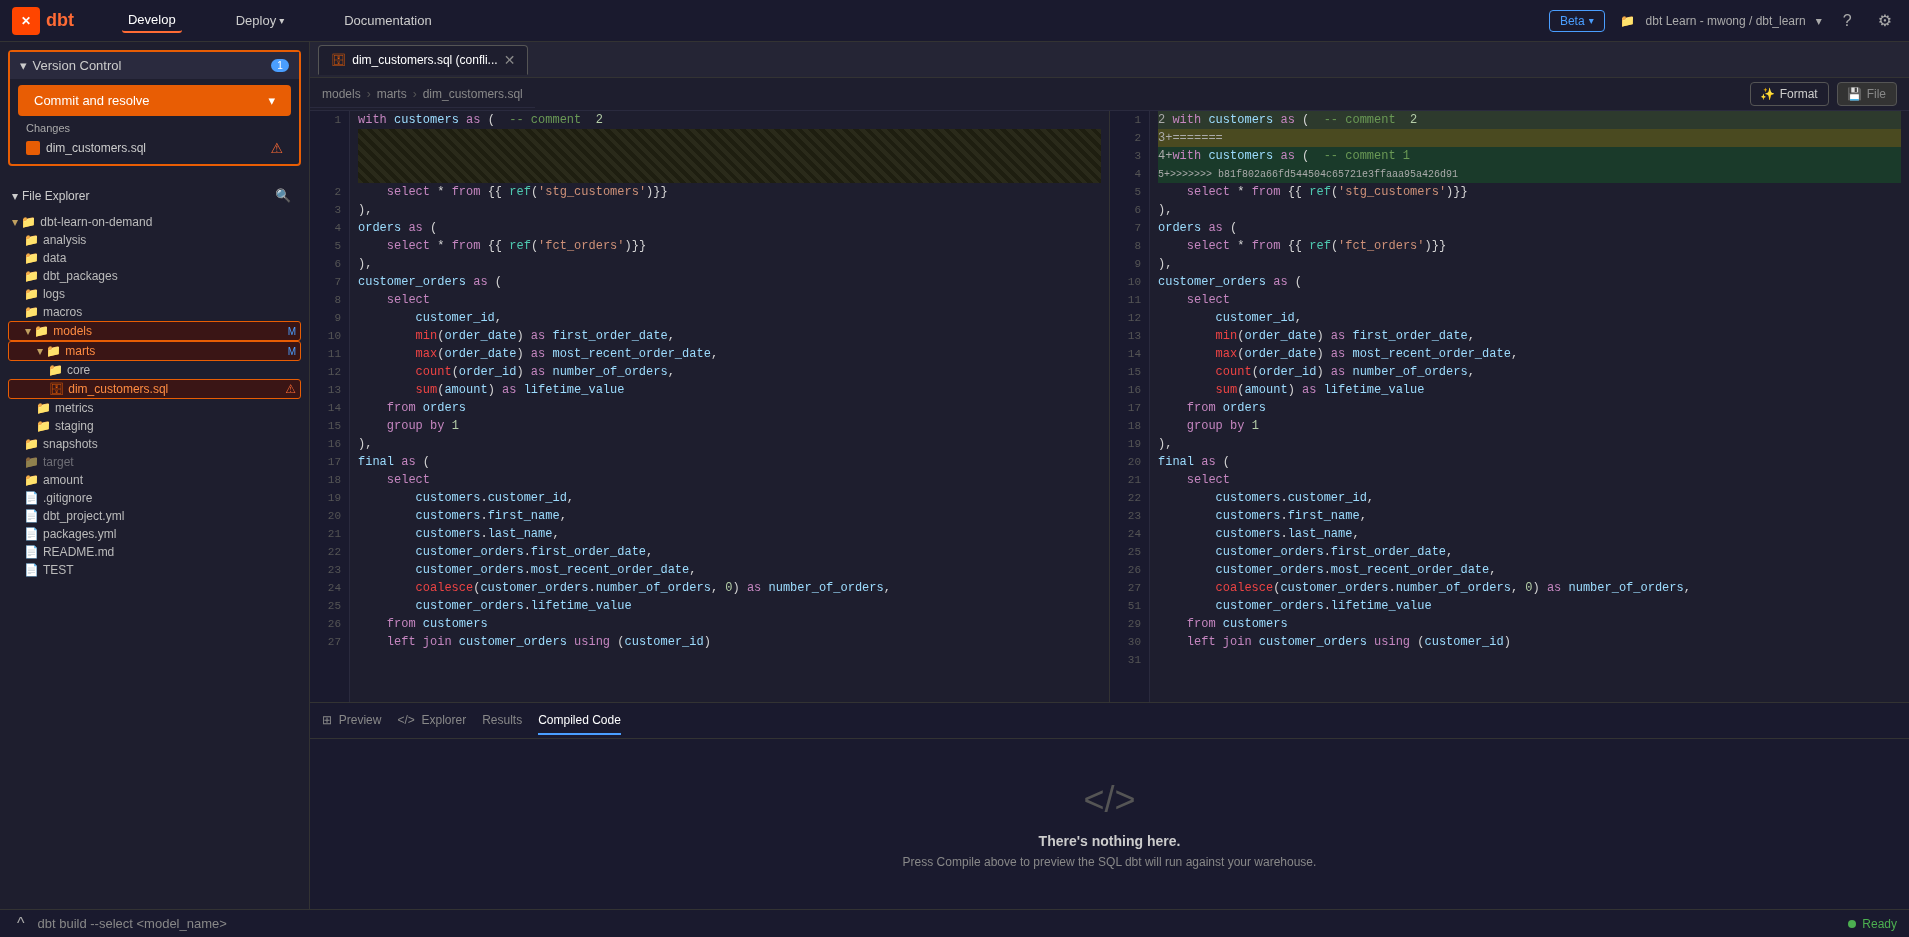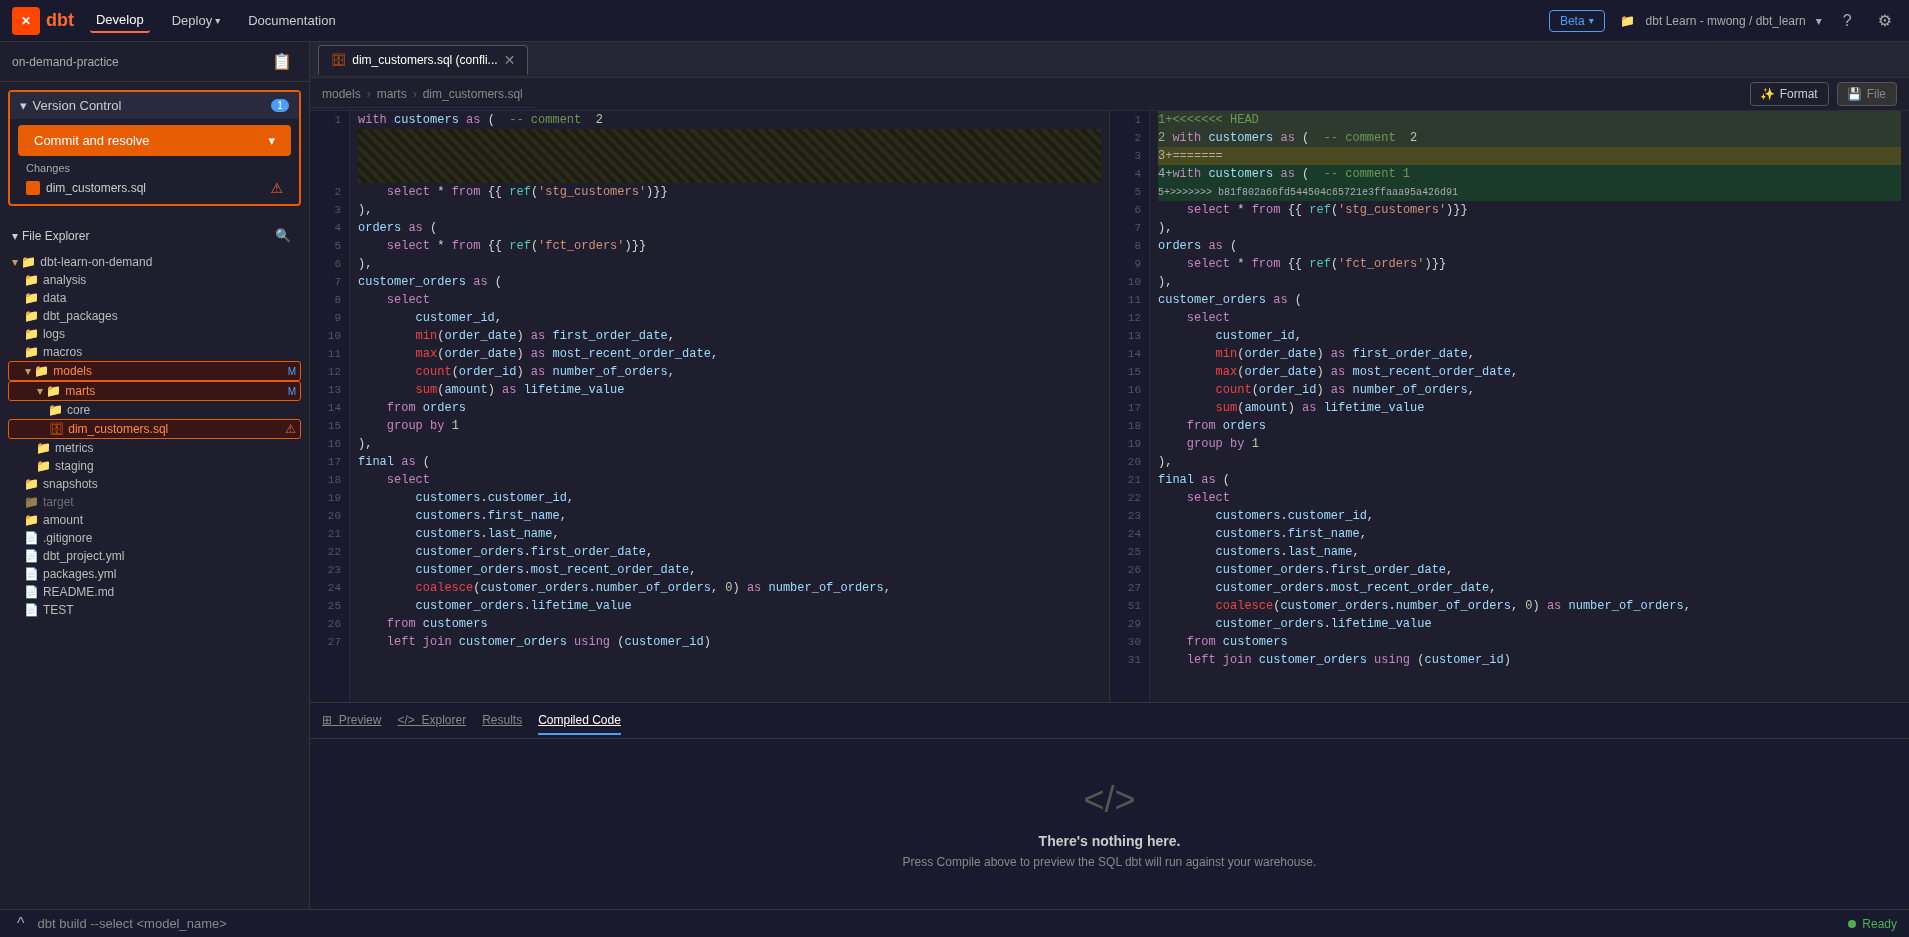--- a/index.html
+++ b/index.html
@@ -5,21 +5,21 @@
     * { box-sizing: border-box; margin: 0; padding: 0; }
     body { font-family: 'Segoe UI', Arial, sans-serif; background: #1a1a2e; color: #ccc; height: 937px; overflow: hidden; display: flex; flex-direction: column; }
 
     
     .top-nav {
       display: flex; align-items: center; background: #1a1a2e; height: 42px; padding: 0 12px; gap: 16px; border-bottom: 1px solid #333; flex-shrink: 0;
     }
     .dbt-logo { display: flex; align-items: center; gap: 6px; }
     .dbt-logo .logo-box { width: 28px; height: 28px; background: #ff4500; border-radius: 4px; display: flex; align-items: center; justify-content: center; color: white; font-weight: bold; font-size: 12px; }
     .dbt-logo .logo-text { color: #ff6b35; font-size: 18px; font-weight: bold; }
-    .nav-item { color: #ccc; font-size: 13px; cursor: pointer; padding: 4px 6px; border-radius: 3px; }
+    .nav-item { color: #ccc; font-size: 13px; cursor: pointer; padding: 4px 6px; border-radius: 3px; margin-left: 32px; }
     .nav-item.active { color: #fff; border-bottom: 2px solid #ff6b35; }
     .nav-with-arrow { display: flex; align-items: center; gap: 3px; }
     .nav-spacer { flex: 1; }
     .beta-btn { border: 1px solid #4a9eff; color: #4a9eff; background: transparent; padding: 3px 10px; border-radius: 4px; font-size: 12px; cursor: pointer; display: flex; align-items: center; gap: 4px; }
     .nav-right { display: flex; align-items: center; gap: 10px; font-size: 12px; color: #aaa; }
     .icon-btn { background: none; border: none; color: #aaa; cursor: pointer; font-size: 16px; padding: 2px 5px; }
 
     
     .main-layout { display: flex; flex: 1; overflow: hidden; }
 
@@ -88,21 +88,21 @@
     .comment { color: #6a9955; }
     .num { color: #b5cea8; }
     .op { color: #d4d4d4; }
     .punc { color: #d4d4d4; }
     .var { color: #9cdcfe; }
     .hatching { background: repeating-linear-gradient(45deg, #2a2a1a, #2a2a1a 4px, #1e1e10 4px, #1e1e10 8px); }
 
     
     .bottom-panel { background: #1a1a2e; border-top: 1px solid #333; display: flex; flex-direction: column; flex-shrink: 0; }
     .bottom-tabs { display: flex; align-items: center; padding: 0 12px; border-bottom: 1px solid #333; height: 36px; gap: 16px; }
-    .bottom-tab { font-size: 12px; color: #888; cursor: pointer; padding: 6px 0; border-bottom: 2px solid transparent; text-decoration: underline; }
+    .bottom-tab { font-size: 12px; color: #888; cursor: pointer; padding: 6px 0; border-bottom: 2px solid transparent; }
     .bottom-tab.active { color: #fff; border-bottom-color: #4a9eff; }
     .bottom-content { display: flex; flex-direction: column; align-items: center; justify-content: center; padding: 40px; min-height: 160px; }
     .code-icon { font-size: 36px; color: #555; margin-bottom: 12px; }
     .nothing-title { font-size: 14px; font-weight: bold; color: #ccc; margin-bottom: 6px; }
     .nothing-desc { font-size: 12px; color: #888; text-align: center; }
 
     
     .status-bar { display: flex; align-items: center; justify-content: space-between; background: #1a1a2e; border-top: 1px solid #333; padding: 4px 12px; height: 28px; }
     .status-left { display: flex; align-items: center; gap: 8px; }
     .status-cmd { font-size: 13px; color: #888; font-family: Liberation Sans, sans-serif; }
@@ -140,26 +140,20 @@
     <span>dbt Learn - mwong / dbt_learn</span>
     <span>▾</span>
   </div>
   <button class="icon-btn">?</button>
   <button class="icon-btn">⚙</button>
 </div>
 
 <div class="main-layout">
 
   <div class="sidebar">
-    <div class="sidebar-header">
-      <span class="sidebar-title">on-demand-practice</span>
-      <div class="sidebar-icons">
-        <button class="icon-btn">📋</button>
-      </div>
-    </div>
 
     <div class="version-control-section">
       <div class="vc-header">
         <span class="vc-title">
           <span>▾</span>
           <span>Version Control</span>
         </span>
         <span class="vc-badge">1</span>
       </div>
       <div style="padding: 4px 8px;">
@@ -413,23 +407,20 @@
               <div class="line-num">25</div>
               <div class="line-num">26</div>
               <div class="line-num">27</div>
               <div class="line-num">51</div>
               <div class="line-num">29</div>
               <div class="line-num">30</div>
               <div class="line-num">31</div>
             </div>
             <div class="code-lines">
 
-              <div class="code-line" style="background:#2d3a2d;">
-                  <span style="color:#6a9955;">1+&lt;&lt;&lt;&lt;&lt;&lt;&lt; HEAD</span>
-                </div>
               <div class="code-line" style="background:#2d3a2d;"><span style="color:#aaa;">2&nbsp;</span><span class="kw">with</span>&nbsp;<span class="var">customers</span>&nbsp;<span class="kw">as</span>&nbsp;<span class="punc">(</span>&nbsp;&nbsp;<span class="comment">-- comment</span>&nbsp;&nbsp;<span class="num">2</span></div>
               <div class="code-line" style="background:#4a4a20;">
                   <span style="color:#aaa;">3+=======</span>
                 </div>
               <div class="code-line" style="background:#1a3a2a;"><span style="color:#aaa;">4+</span><span class="kw">with</span>&nbsp;<span class="var">customers</span>&nbsp;<span class="kw">as</span>&nbsp;<span class="punc">(</span>&nbsp;&nbsp;<span class="comment">-- comment 1</span></div>
               <div class="code-line" style="background:#1a3a2a;font-size:10px;">
                   <span style="color:#aaa;">5+&gt;&gt;&gt;&gt;&gt;&gt;&gt; b81f802a66fd544504c65721e3ffaaa95a426d91</span>
                 </div>
               <div class="code-line">&nbsp;&nbsp;&nbsp;&nbsp;<span class="kw">select</span>&nbsp;<span class="op">*</span>&nbsp;<span class="kw">from</span>&nbsp;<span class="punc">{{</span>&nbsp;<span class="ref-fn">ref</span><span class="punc">(</span><span class="str">'stg_customers'</span><span class="punc">)}}</span></div>
               <div class="code-line">

